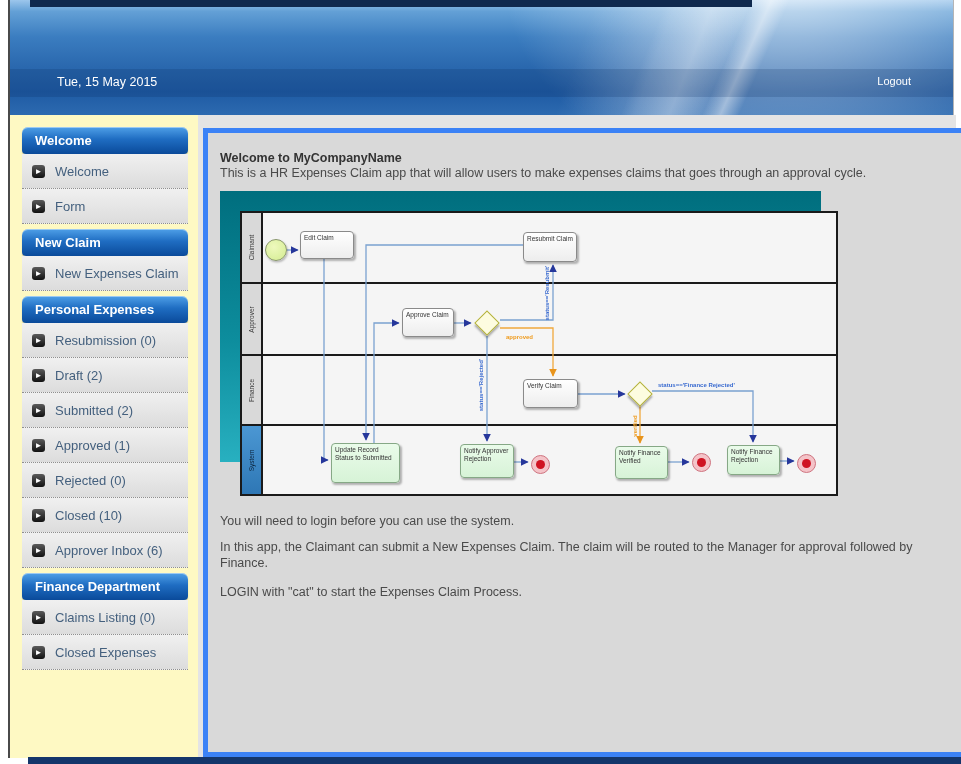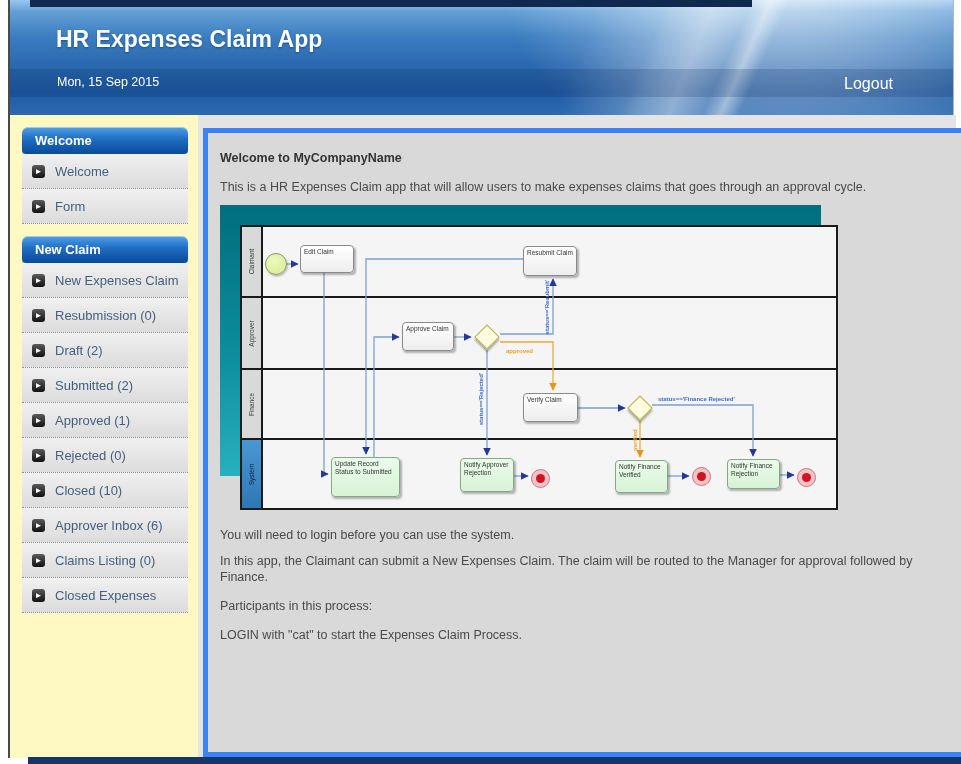--- a/index.html
+++ b/index.html
@@ -14,41 +14,41 @@
     background:radial-gradient(ellipse at 60% 20%, rgba(255,255,255,.65), rgba(255,255,255,0) 60%); }
   .header .streak { position:absolute; top:-60px; height:320px;
     background:linear-gradient(90deg, rgba(255,255,255,0), rgba(255,255,255,.5) 50%, rgba(255,255,255,0)); }
   .s1 { left:620px; width:90px; transform:rotate(22deg); opacity:.65; }
   .s2 { left:700px; width:34px; transform:rotate(24deg); opacity:.9; }
   .s3 { left:555px; width:150px; transform:rotate(20deg); opacity:.3; }
   .topstrip { position:absolute; left:20px; top:0; width:722px; height:7px; background:#10294e; }
   .header-band { position:absolute; left:0; top:69px; width:100%; height:28px; background:rgba(8,38,88,.18); }
   .app-title { position:absolute; left:46px; top:26px; color:#fff; font-size:23px; font-weight:bold; text-shadow:0 1px 2px rgba(0,30,70,.45); }
   .header-date { position:absolute; left:47px; top:75px; color:#fff; font-size:12.5px; }
-  .logout { position:absolute; right:60px; top:75px; color:#fff; font-size:16px; text-decoration:none; cursor:pointer; }
+  .logout { position:absolute; right:42px; top:75px; color:#fff; font-size:11px; text-decoration:none; cursor:pointer; }
 
   
   .sidebar { position:absolute; left:0; top:115px; width:188px; height:643px; background:#fef9c3; padding:12px 10px 0 12px; }
-  .nav-section-title { width:166px; height:27px; line-height:27px; margin-top:12px; padding-left:13px;
+  .nav-section-title { width:166px; height:27px; line-height:27px; margin-top:5px; padding-left:13px;
     color:#fff; font-size:13px; font-weight:bold;
     background:linear-gradient(180deg,#4fa0e8 0%,#1f6dc2 45%,#0a4a9a 100%);
     border-radius:6px 6px 4px 4px; box-shadow:inset 0 1px 0 rgba(255,255,255,.45), 0 1px 1px rgba(0,0,0,.25); }
   .nav-section-title:first-child { margin-top:0; }
   .nav-item { width:166px; height:35px; display:flex; align-items:center; cursor:pointer;
     background:linear-gradient(180deg,#f0f0f0,#dcdcdc); border-bottom:1px dotted #8f8f8f; }
   .nav-icon { flex:0 0 13px; width:13px; height:13px; margin-left:10px; border-radius:3px;
     background:linear-gradient(180deg,#5a5a5a,#111); color:#fff; font-size:8px; line-height:13px; text-align:center; }
   .nav-label { margin-left:10px; font-size:13px; color:#44607e; }
 
   
   .main { position:absolute; left:188px; top:115px; width:758px; height:643px; background:#e4e4e4; }
   .red-box { position:absolute; left:5px; top:13px; width:808px; height:629px; border:5px solid #3b82f6; background:#d9d9d9; }
   .inner { position:relative; width:100%; height:100%; padding:18px 14px 0 12px; color:#4a4a4a; font-size:12.5px; }
   .inner h2 { font-size:12.5px; color:#333; font-weight:bold; }
-  .inner p { margin-top:14px; max-width:700px; line-height:16px; }
+  .inner p { max-width:700px; line-height:16px; }
   .inner p.tight { margin-top:10px; }
   .inner p.mid { margin-top:13px; }
   .inner ul { margin:11px 0 0 3px; padding-left:13px; }
   .inner li { line-height:15px; }
 
   
   .bpmn-wrap { position:relative; margin-top:10px; width:620px; height:312px; }
   .teal { position:absolute; left:0; top:0; width:601px; height:271px;
     background:linear-gradient(180deg,#006e7e 0%,#0d8d9d 55%,#28b0c0 100%); }
   .pool { position:absolute; left:20px; top:20px; width:598px; height:285px;
@@ -81,22 +81,21 @@
 <div class="page">
   <div class="app-frame">
 
     <div class="header">
       <div class="glow"></div>
       <div class="streak s3"></div>
       <div class="streak s1"></div>
       <div class="streak s2"></div>
       <div class="header-band"></div>
       <div class="topstrip"></div>
-      <div class="app-title">HR Expenses Claim App</div>
-      <div class="header-date">Mon, 15 Sep 2015</div>
+      <div class="header-date">Tue, 15 May 2015</div>
       <a class="logout">Logout</a>
     </div>
 
     <div class="sidebar">
 
       <div class="nav-section-title">Welcome</div>
       <div class="nav-item">
         <span class="nav-icon">►</span>
         <span class="nav-label">Welcome</span>
       </div>
@@ -104,20 +103,21 @@
         <span class="nav-icon">►</span>
         <span class="nav-label">Form</span>
       </div>
 
       <div class="nav-section-title">New Claim</div>
       <div class="nav-item">
         <span class="nav-icon">►</span>
         <span class="nav-label">New Expenses Claim</span>
       </div>
 
+      <div class="nav-section-title">Personal Expenses</div>
       <div class="nav-item">
         <span class="nav-icon">►</span>
         <span class="nav-label">Resubmission (0)</span>
       </div>
       <div class="nav-item">
         <span class="nav-icon">►</span>
         <span class="nav-label">Draft (2)</span>
       </div>
       <div class="nav-item">
         <span class="nav-icon">►</span>
@@ -134,20 +134,21 @@
       <div class="nav-item">
         <span class="nav-icon">►</span>
         <span class="nav-label">Closed (10)</span>
       </div>
 
       <div class="nav-item">
         <span class="nav-icon">►</span>
         <span class="nav-label">Approver Inbox (6)</span>
       </div>
 
+      <div class="nav-section-title">Finance Department</div>
       <div class="nav-item">
         <span class="nav-icon">►</span>
         <span class="nav-label">Claims Listing (0)</span>
       </div>
       <div class="nav-item">
         <span class="nav-icon">►</span>
         <span class="nav-label">Closed Expenses</span>
       </div>
     </div>
 
@@ -232,21 +233,20 @@
                   <i></i>
                 </div>
               <div class="end-event" style="left:555px;top:241px">
                   <i></i>
                 </div>
             </div>
           </div>
 
           <p class="tight">You will need to login before you can use the system.</p>
           <p class="tight">In this app, the Claimant can submit a New Expenses Claim. The claim will be routed to the Manager for approval followed by Finance.</p>
-          <p class="mid">Participants in this process:</p>
           <p class="mid">LOGIN with "cat" to start the Expenses Claim Process.</p>
         </div>
       </div>
     </div>
   </div>
 
   <div class="footer-bar"></div>
 </div>
 
 </body></html>

